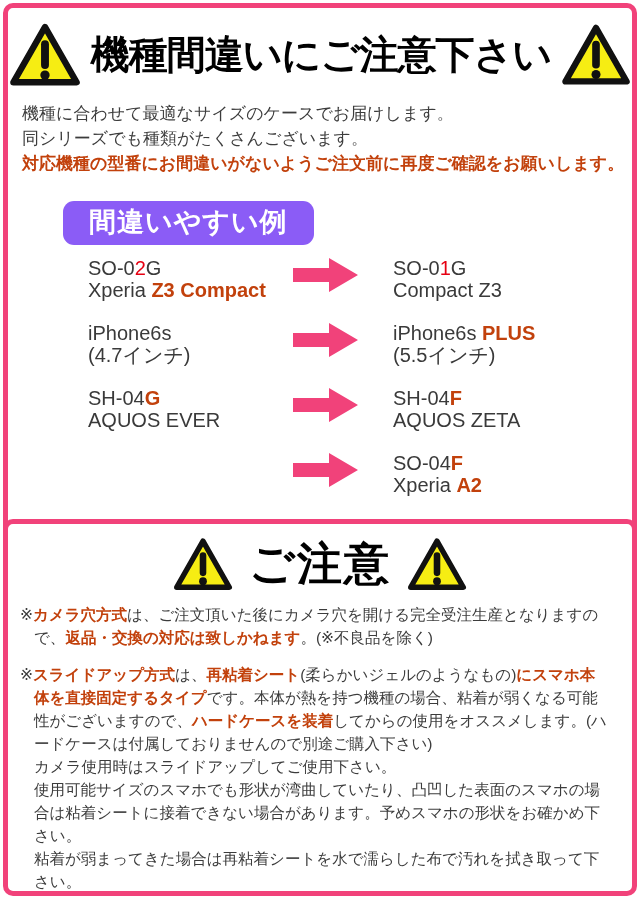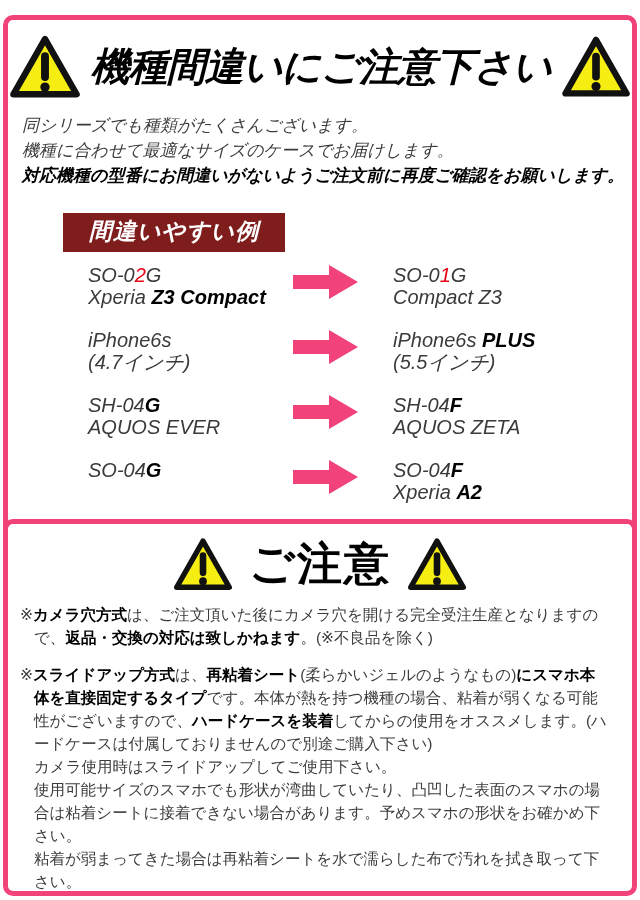--- a/index.html
+++ b/index.html
@@ -8,21 +8,21 @@
     width: 640px; height: 900px;
     font-family: "Liberation Sans", "DejaVu Sans", sans-serif;
     position: relative; overflow: hidden;
     color: #3c3c3c;
   }
   .notice-box {
     position: absolute; left: 3px; width: 634px;
     border: 5px solid #f1427a; border-radius: 10px;
     background: #fff; overflow: hidden;
   }
-  #model-warning-box { top: 15px; height: 583px; font-style: italic; }
+  #model-warning-box { top: 3px; height: 583px; }
   #caution-box { top: 519px; height: 377px; }
 
   .box-header {
     display: flex; align-items: center; justify-content: center;
     gap: 10px; padding-top: 14px;
   }
   #caution-box .box-header { padding-top: 10px; gap: 16px; }
   .big-title {
     font-size: 39px; font-weight: 700; color: #000;
     letter-spacing: -1px; white-space: nowrap;
@@ -31,23 +31,24 @@
   .tri-icon { flex: 0 0 auto; display: block; }
 
   .intro-text {
     margin: 13px 10px 0 14px;
     font-size: 17px; line-height: 25px; color: #3c3c3c;
   }
   .intro-line { white-space: nowrap; }
 
   .examples-label {
     display: inline-block; margin: 25px 0 0 55px;
-    background: #7f1d1d; color: #fff;
-    font-size: 23px; font-weight: 700; letter-spacing: 1px;
+    background: #8b5cf6; color: #fff;
+    font-size: 27px; font-weight: 700; letter-spacing: 1px;
     padding: 3px 26px 5px 26px;
+    border-radius: 11px;
   }
 
   .examples { margin: 12px 0 0 80px; }
   .example-row {
     display: flex; align-items: flex-start; margin-bottom: 21px;
   }
   .model-col {
     font-size: 20px; line-height: 22px; color: #3a3a3a;
   }
   .model-col.wrong { width: 205px; }
@@ -58,21 +59,21 @@
   .caution-body { margin: 9px 25px 0 12px; }
   .caution-paragraph {
     font-size: 15.5px; line-height: 23px; color: #3c3c3c;
     white-space: pre-wrap;
     padding-left: 14px; text-indent: -14px;
     margin-bottom: 14px;
   }
   .caution-paragraph:last-child { margin-bottom: 0; }
 
   .seg-red { color: #e60012; }
-  .seg-bold { font-weight: 700; color: #000000; }
+  .seg-bold { font-weight: 700; color: #c2410c; }
 </style>
 </head>
 <body>
 
 <div class="notice-box" id="model-warning-box">
 
   <div class="box-header">
     <svg class="tri-icon" width="72" height="66" viewBox="0 0 100 92">
       <path d="M50 7 L94 84 L6 84 Z" fill="#f6ed13" stroke="#111" stroke-width="9" stroke-linejoin="round"></path>
       <line x1="50" y1="31" x2="50" y2="60" stroke="#111" stroke-width="11" stroke-linecap="round"></line>
@@ -80,22 +81,22 @@
     </svg>
     <div class="big-title">機種間違いにご注意下さい</div>
     <svg class="tri-icon" width="70" height="64" viewBox="0 0 100 92">
       <path d="M50 7 L94 84 L6 84 Z" fill="#f6ed13" stroke="#111" stroke-width="9" stroke-linejoin="round"></path>
       <line x1="50" y1="31" x2="50" y2="60" stroke="#111" stroke-width="11" stroke-linecap="round"></line>
       <circle cx="50" cy="74" r="6.5" fill="#111"></circle>
     </svg>
   </div>
 
   <div class="intro-text">
+    <div class="intro-line"><span>機種に合わせて最適なサイズのケースでお届けします。</span></div>
     <div class="intro-line"><span>同シリーズでも種類がたくさんございます。</span></div>
-    <div class="intro-line"><span>機種に合わせて最適なサイズのケースでお届けします。</span></div>
     <div class="intro-line"><span class="seg-bold">対応機種の型番にお間違いがないようご注文前に再度ご確認をお願いします。</span></div>
   </div>
 
   <div class="examples-label">間違いやすい例</div>
 
   <div class="examples">
 
     <div class="example-row">
       <div class="model-col wrong">
         <div class="model-line"><span>SO-0</span><span class="seg-red">2</span><span>G</span></div>
@@ -139,21 +140,20 @@
         </svg>
       </div>
       <div class="model-col correct">
         <div class="model-line"><span>SH-04</span><span class="seg-red seg-bold">F</span></div>
         <div class="model-line"><span>AQUOS ZETA</span></div>
       </div>
     </div>
 
     <div class="example-row">
       <div class="model-col wrong">
-        <div class="model-line"><span>SO-04</span><span class="seg-red seg-bold">G</span></div>
       </div>
       <div class="arrow-cell">
         <svg width="66" height="36" viewBox="0 0 66 36">
           <polygon points="0,11 36,11 36,1 65,18 36,35 36,25 0,25" fill="#f1427a"></polygon>
         </svg>
       </div>
       <div class="model-col correct">
         <div class="model-line"><span>SO-04</span><span class="seg-red seg-bold">F</span></div>
         <div class="model-line"><span>Xperia </span><span class="seg-red seg-bold">A2</span></div>
       </div>

